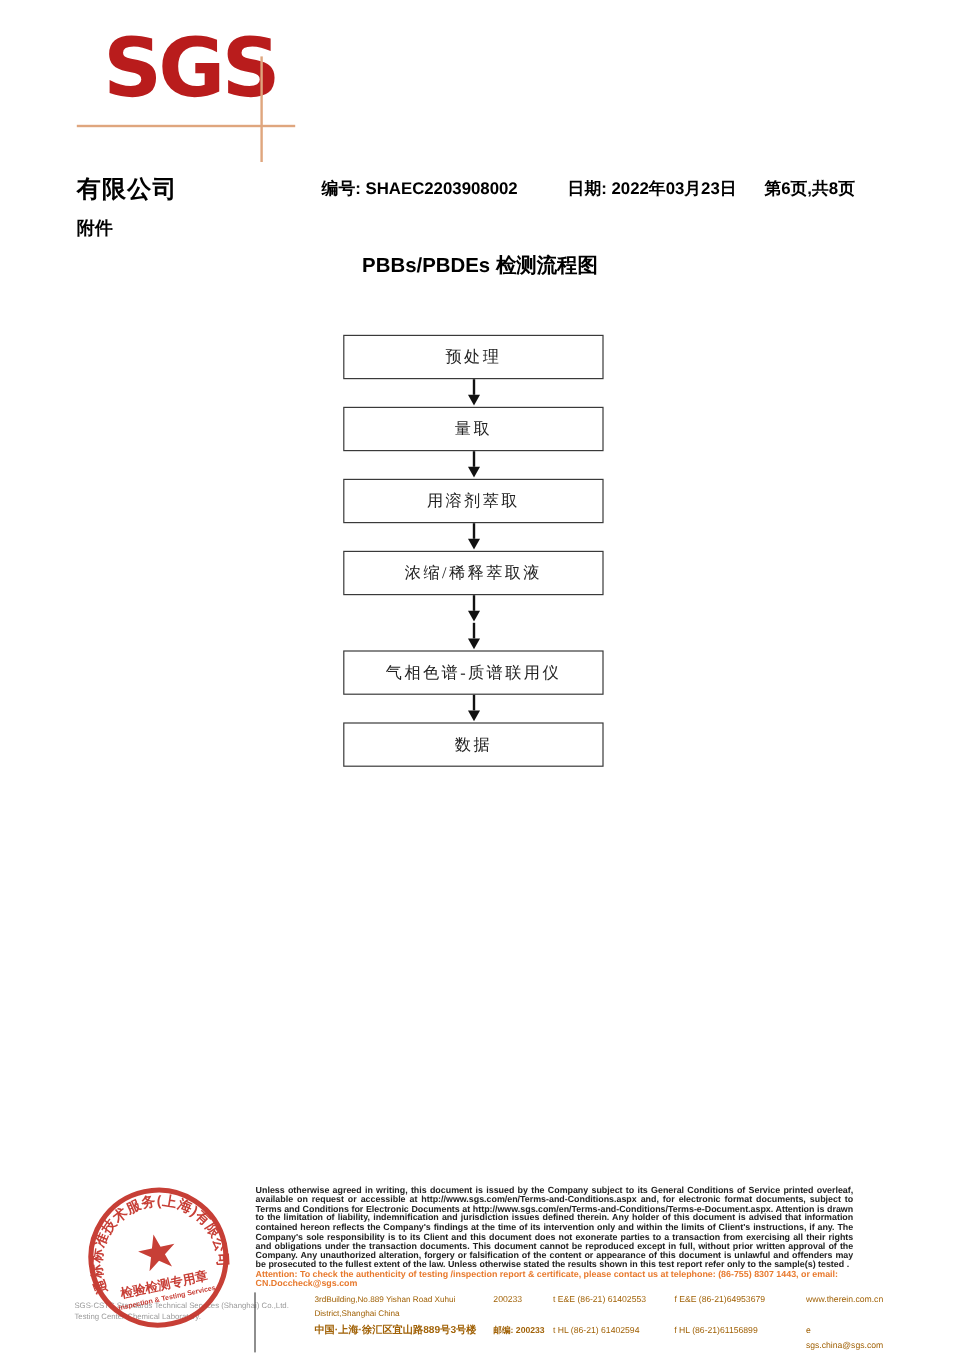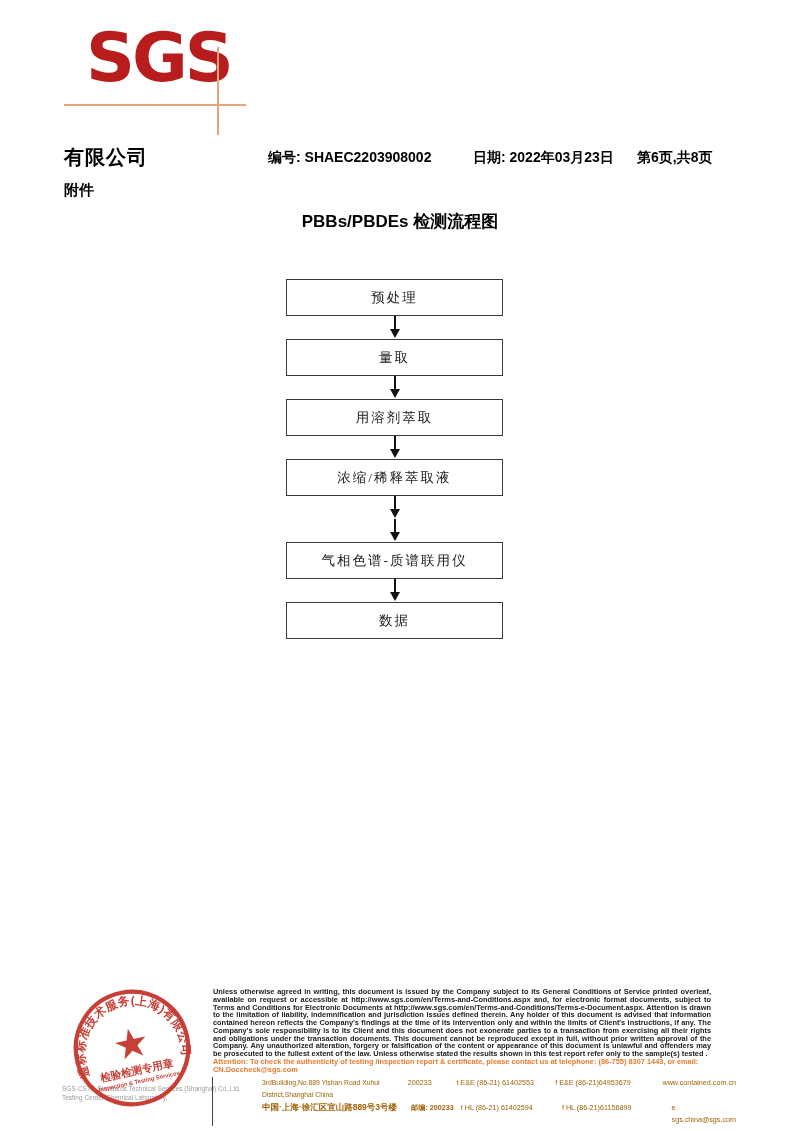--- a/index.html
+++ b/index.html
@@ -139,21 +139,21 @@
 
   <div class="disclaimer">Unless otherwise agreed in writing, this document is issued by the Company subject to its General Conditions of Service printed overleaf, available on request or accessible at http://www.sgs.com/en/Terms-and-Conditions.aspx and, for electronic format documents, subject to Terms and Conditions for Electronic Documents at http://www.sgs.com/en/Terms-and-Conditions/Terms-e-Document.aspx. Attention is drawn to the limitation of liability, indemnification and jurisdiction issues defined therein. Any holder of this document is advised that information contained hereon reflects the Company's findings at the time of its intervention only and within the limits of Client's instructions, if any. The Company's sole responsibility is to its Client and this document does not exonerate parties to a transaction from exercising all their rights and obligations under the transaction documents. This document cannot be reproduced except in full, without prior written approval of the Company. Any unauthorized alteration, forgery or falsification of the content or appearance of this document is unlawful and offenders may be prosecuted to the fullest extent of the law. Unless otherwise stated the results shown in this test report refer only to the sample(s) tested .</div>
   <div class="attention">Attention: To check the authenticity of testing /inspection report &amp; certificate, please contact us at telephone: (86-755) 8307 1443, or email: CN.Doccheck@sgs.com</div>
 
   <div class="addr">
     <div class="addr-row en">
       <span class="c1">3rdBuilding,No.889 Yishan Road Xuhui District,Shanghai China</span>
       <span class="c2">200233</span>
       <span class="c3">t E&amp;E (86-21) 61402553</span>
       <span class="c4">f E&amp;E (86-21)64953679</span>
-      <span class="c5">www.contained.com.cn</span>
+      <span class="c5">www.therein.com.cn</span>
     </div>
     <div class="addr-row cn">
       <span class="c1">中国·上海·徐汇区宜山路889号3号楼</span>
       <span class="c2">邮编: 200233</span>
       <span class="c3">t HL (86-21) 61402594</span>
       <span class="c4">f HL (86-21)61156899</span>
       <span class="c5">e sgs.china@sgs.com</span>
     </div>
   </div>
 

